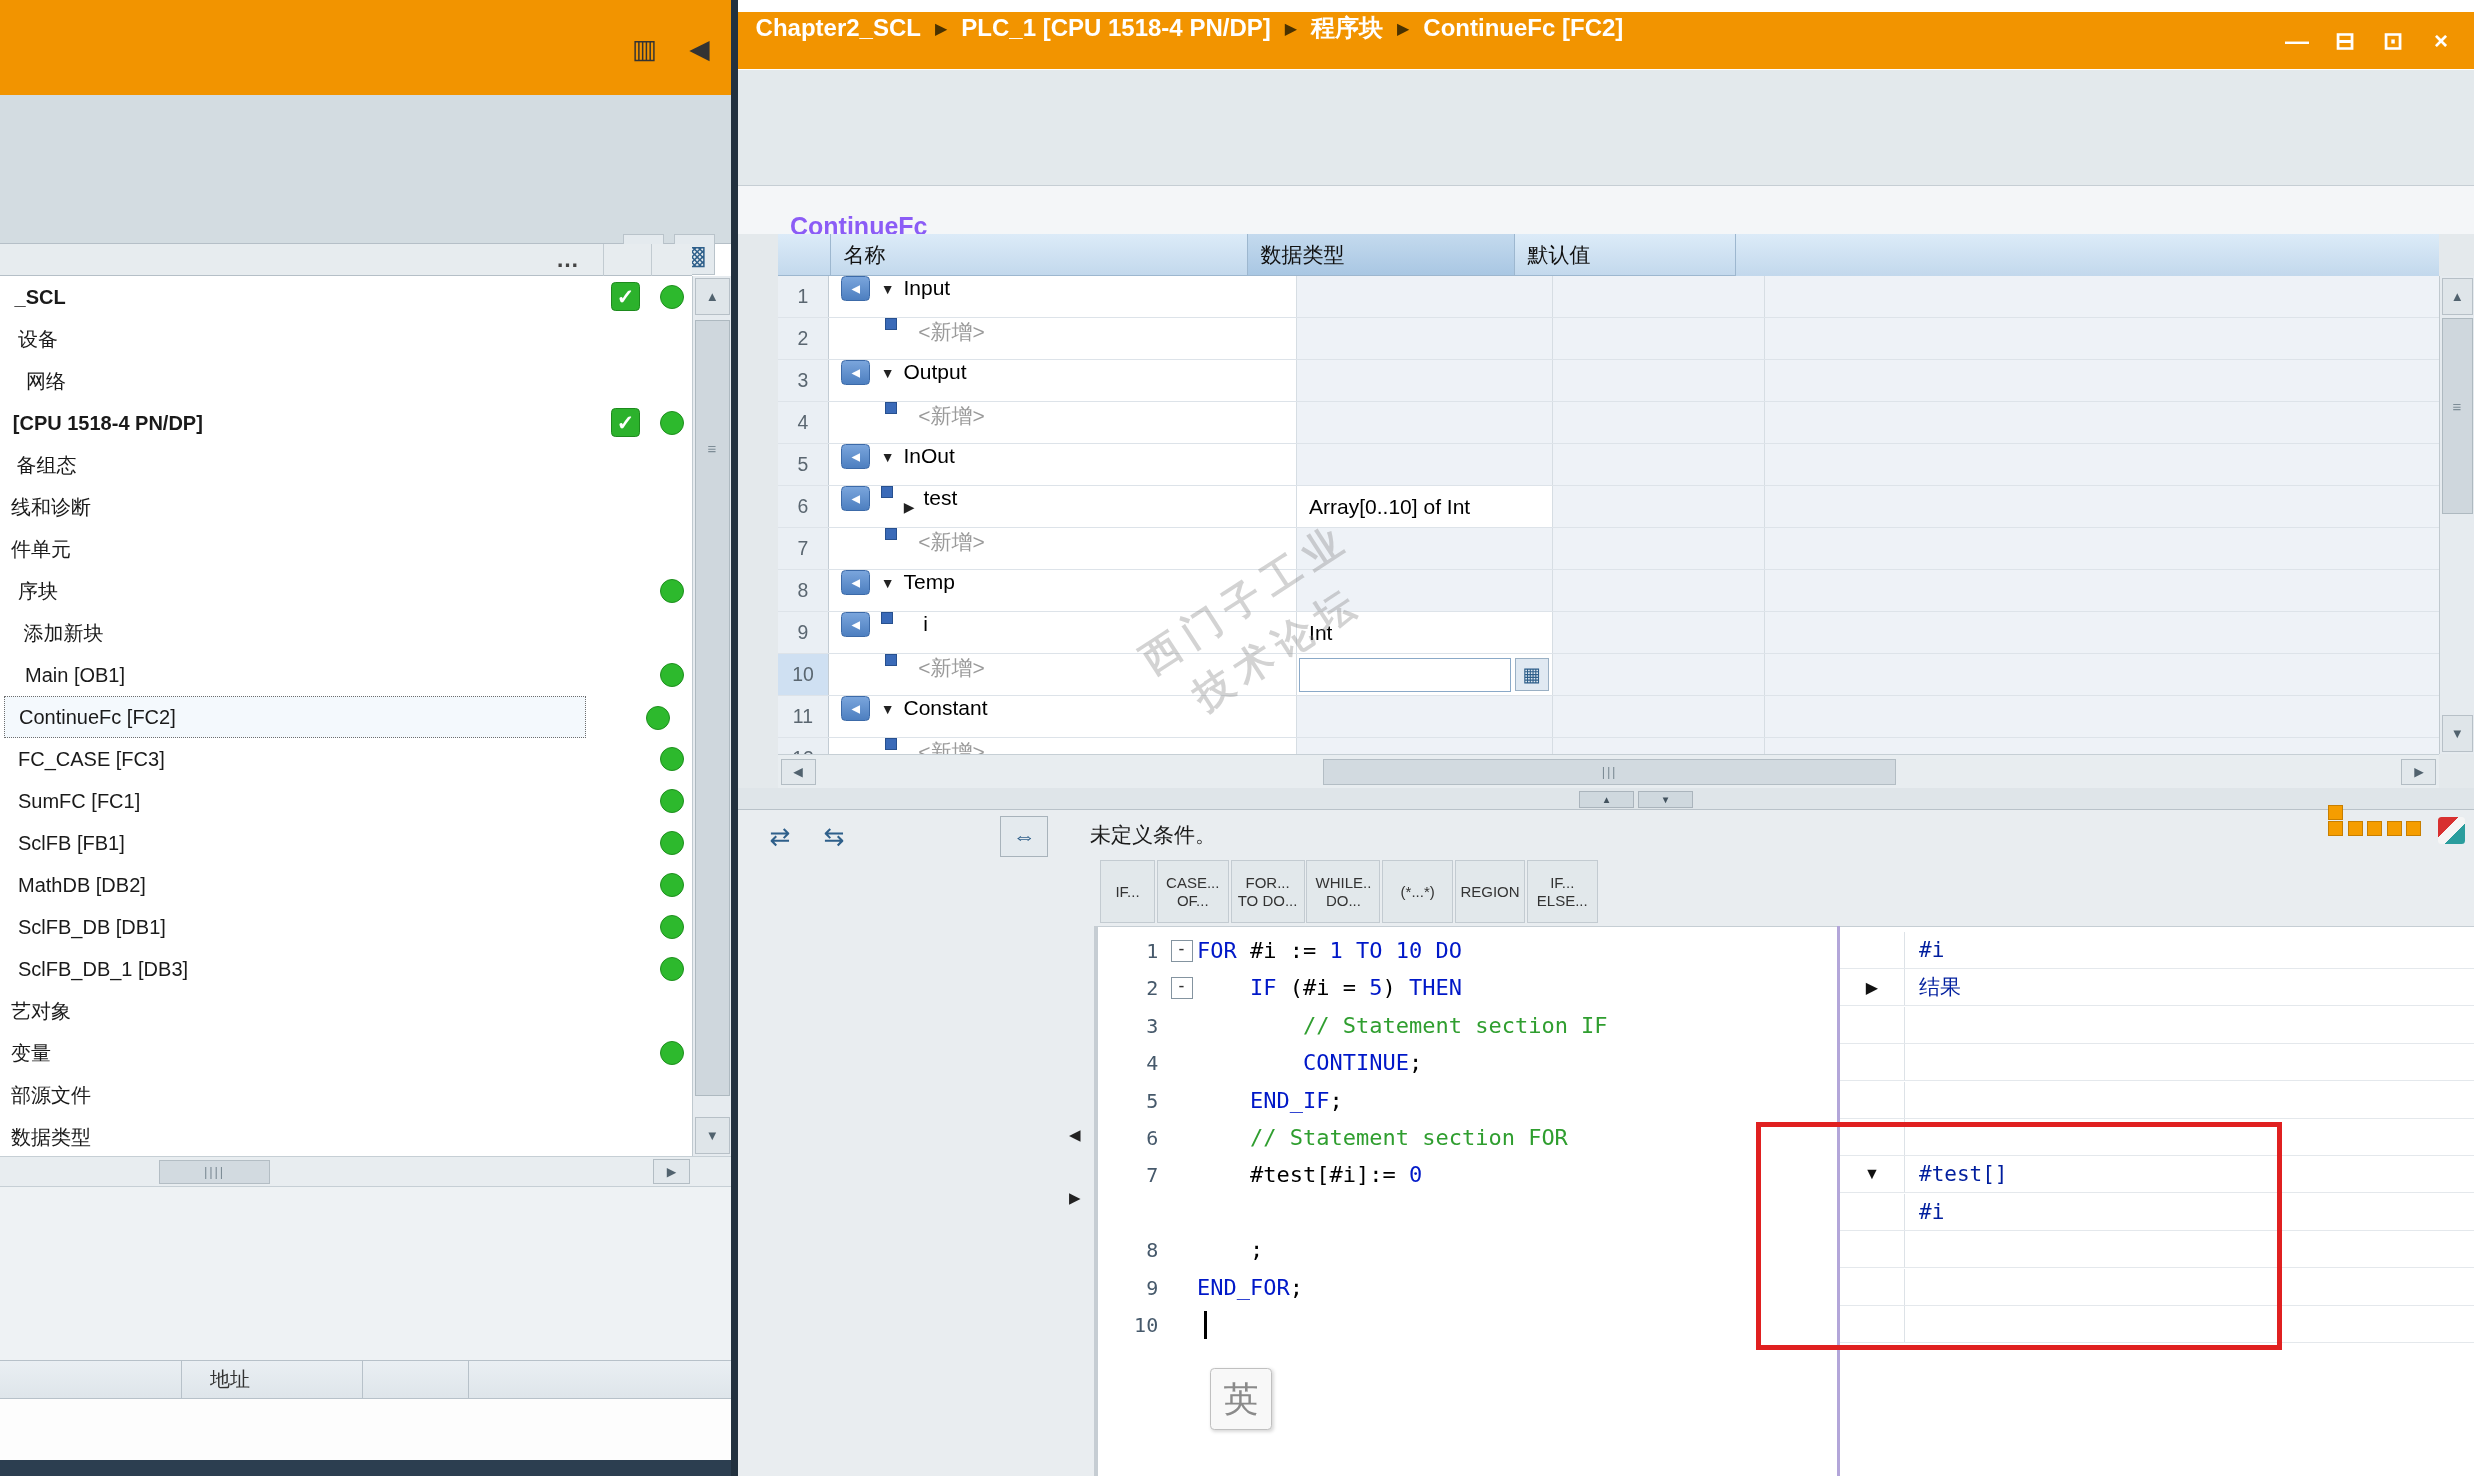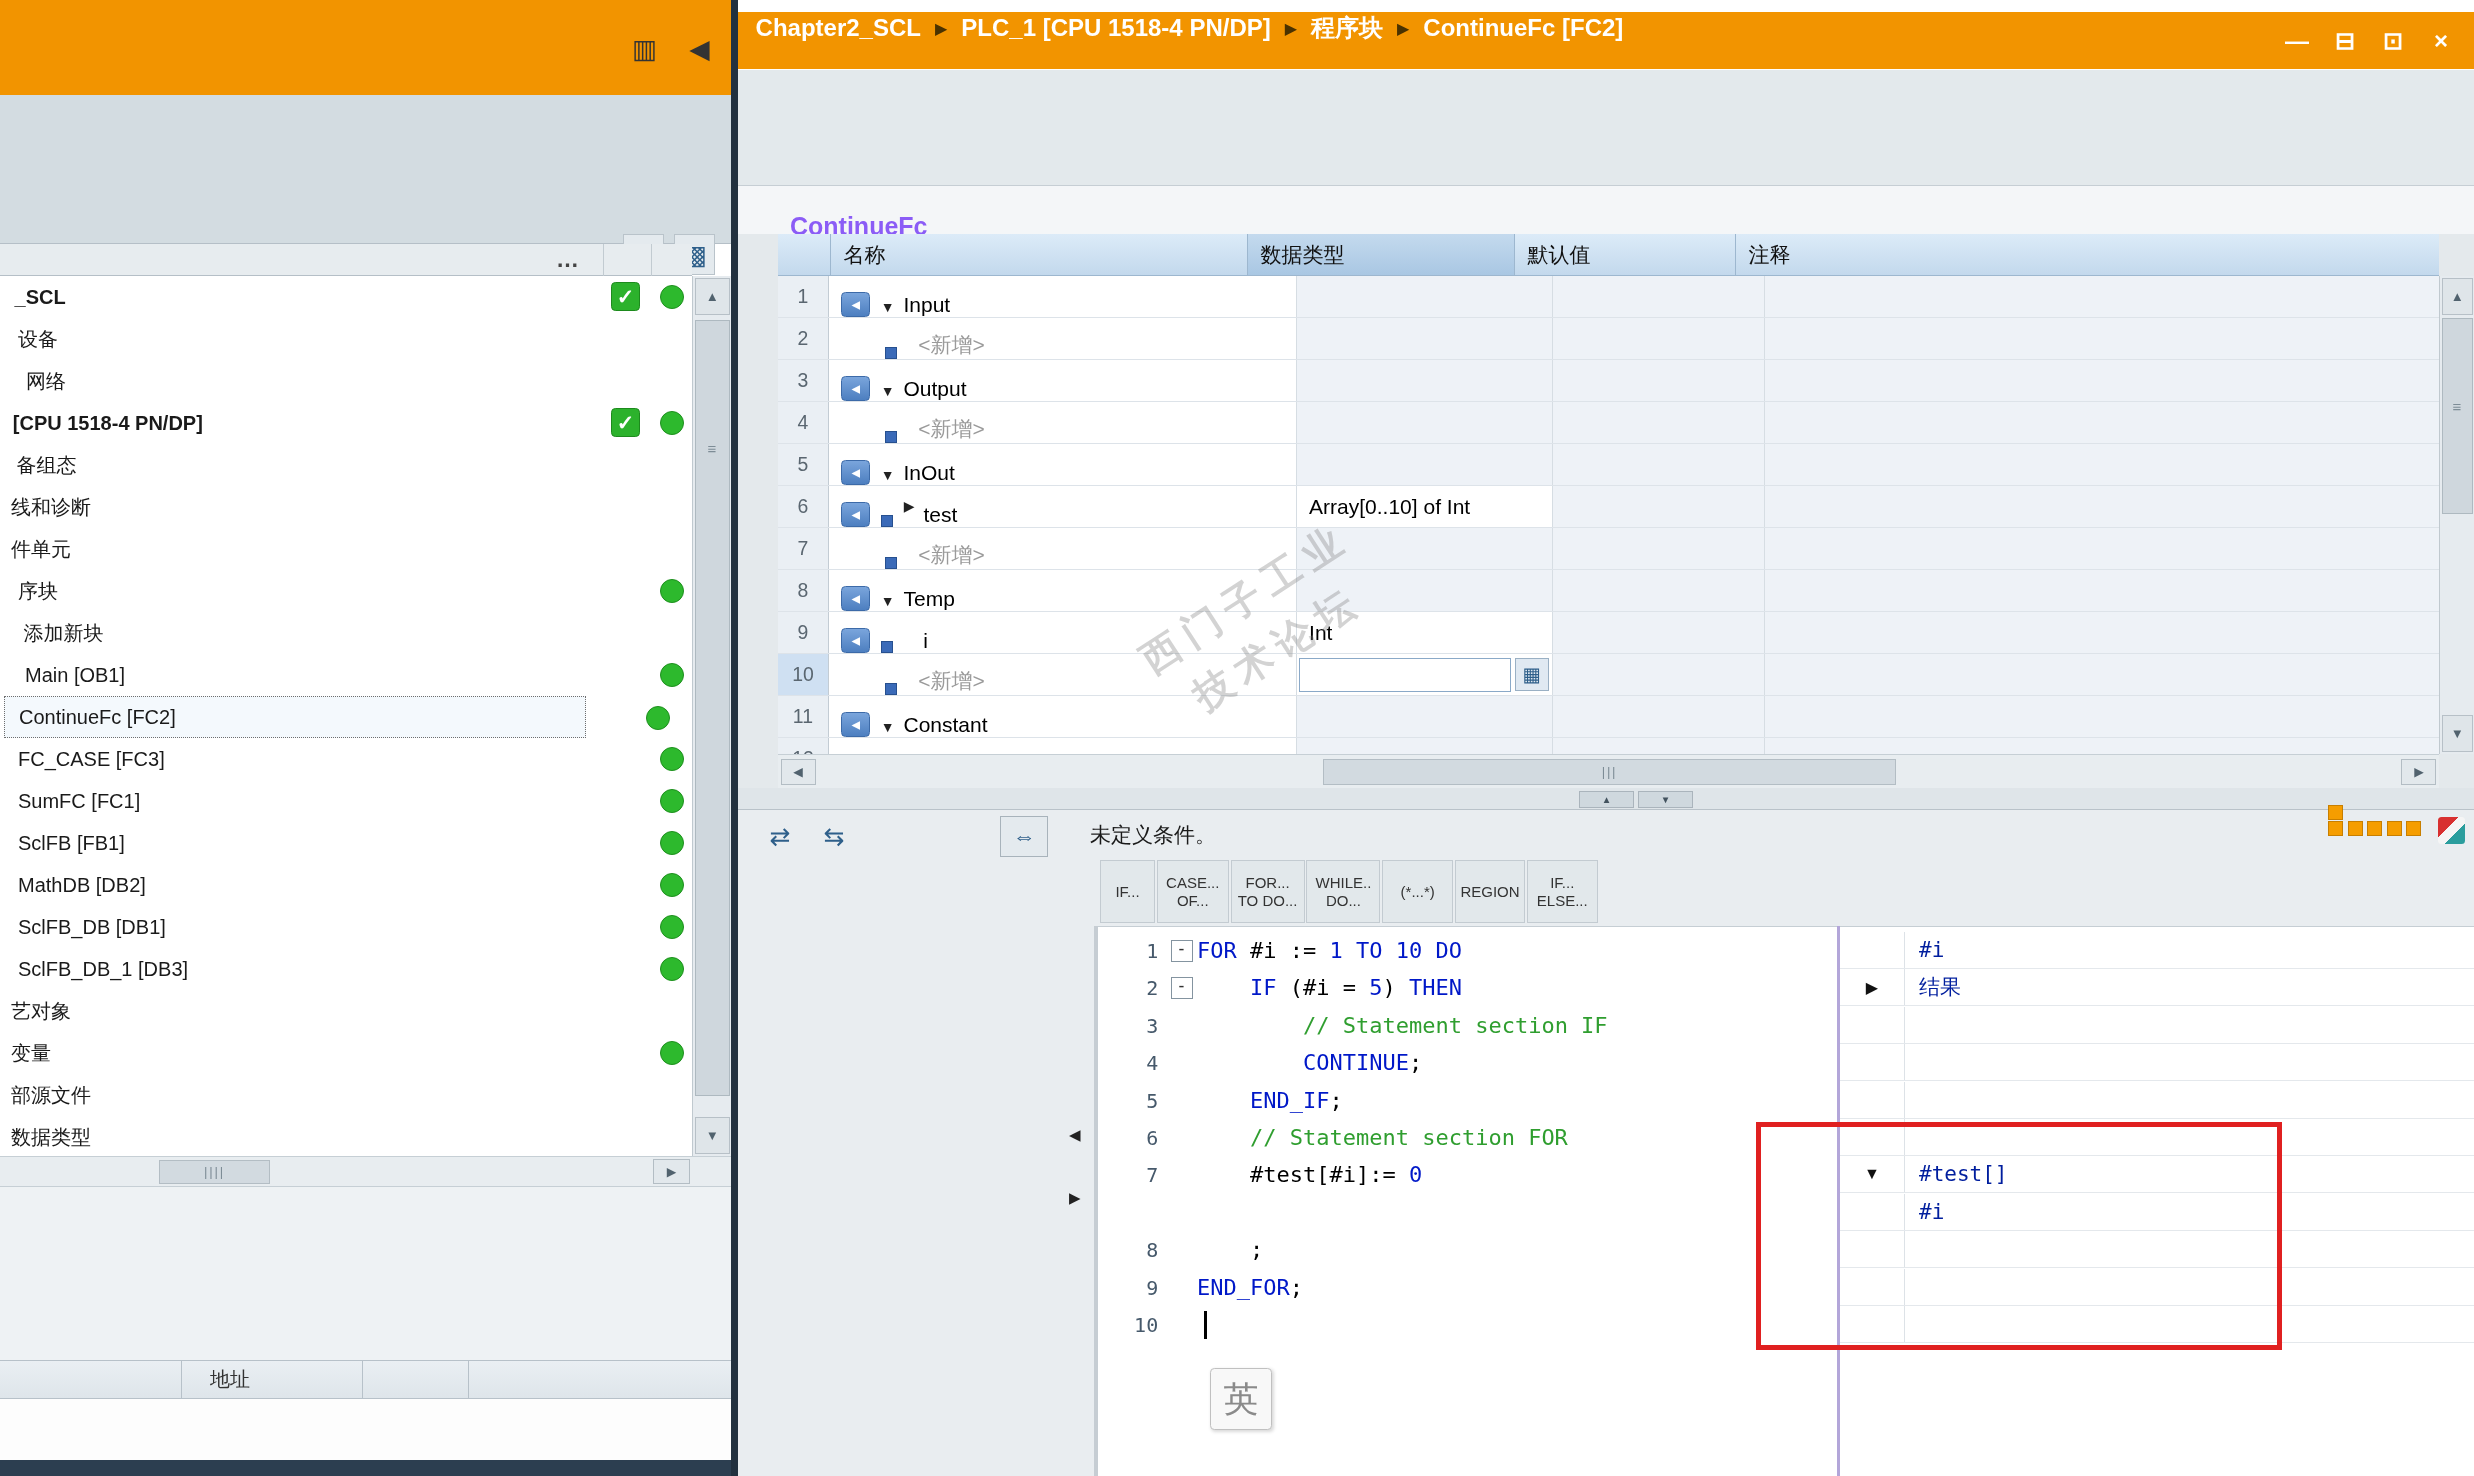--- a/index.html
+++ b/index.html
@@ -62,21 +62,21 @@
 
   
   .if-bg{position:absolute;left:738px;top:234px;width:1736px;height:554px;background:#e4e9ec}
   .if-head{position:absolute;left:778px;top:234px;width:1661px;height:42px;display:flex;background:linear-gradient(#dcebf8,#c2d8ec)}
   .hc{height:42px;border-right:0.9px solid #9db7cf;border-bottom:0.9px solid #9db7cf;display:flex;align-items:center;padding-left:12.4px;font-size:21px;color:#111}
   .hc.selcol{background:linear-gradient(#c4daee,#a9c7e3)}
   .if-rows{position:absolute;left:778px;top:276px;width:1661px;height:478px;background:#fff;overflow:hidden}
   .trow{display:flex;height:42px;border-bottom:0.9px solid #dde3e9;background:#fff}
   .c0{width:53px;background:#eaeff4;border-right:0.9px solid #c3ccd4;display:flex;align-items:center;justify-content:center;color:#5a6670;font-size:19.4px}
   .c0.hl{background:#cfe0f2}
-  .c1{width:488px;border-right:0.9px solid #d6dde3;display:flex;align-items:flex-end}
+  .c1{width:488px;border-right:0.9px solid #d6dde3;display:flex;align-items:flex-start}
   .c2{width:267px;border-right:0.9px solid #d6dde3;display:flex;align-items:center;padding-left:12.4px;position:relative}
   .c3{width:221px;border-right:0.9px solid #d6dde3;background:#eef2f7}
   .c4{width:703px;background:#eef2f7}
   .c2.t{background:#eef2f7}
   .ifc{width:29px;height:25px;background:linear-gradient(#7aa5dc,#4d7fc0);border:0.9px solid #3c6aa8;border-radius:4.4px;margin-left:12.4px;display:flex;align-items:center;justify-content:center;flex:none}
   .ifc::after{content:"◂";color:#fff;font-size:17px}
   .sq{width:12.4px;height:12.4px;background:#3a6ab8;border:0.9px solid #27508f;flex:none}
   .sq.lone{margin-left:56px}
   .sq.after-ifc{margin-left:10.6px}
   .tri{flex:none;margin-left:10.6px}
@@ -300,21 +300,20 @@
 
   <div class="title-band"></div>
   <div class="blk-title">ContinueFc</div>
 
   <div class="if-bg"></div>
   <div class="if-head">
     <div class="hc" style="width:53px"></div>
     <div class="hc" style="width: 417px">名称</div>
     <div class="hc selcol" style="width:267px">数据类型</div>
     <div class="hc" style="width:221px">默认值</div>
-    <div class="hc" style="width:703px;border-right:none">注释</div>
   </div>
 
   <div class="if-rows">
     <div class="trow">
       <div class="c0">1</div>
       <div class="c1">
           <span class="ifc"></span>
           <span class="tri d"></span>
           <span class="nm">Input</span>
         </div>

